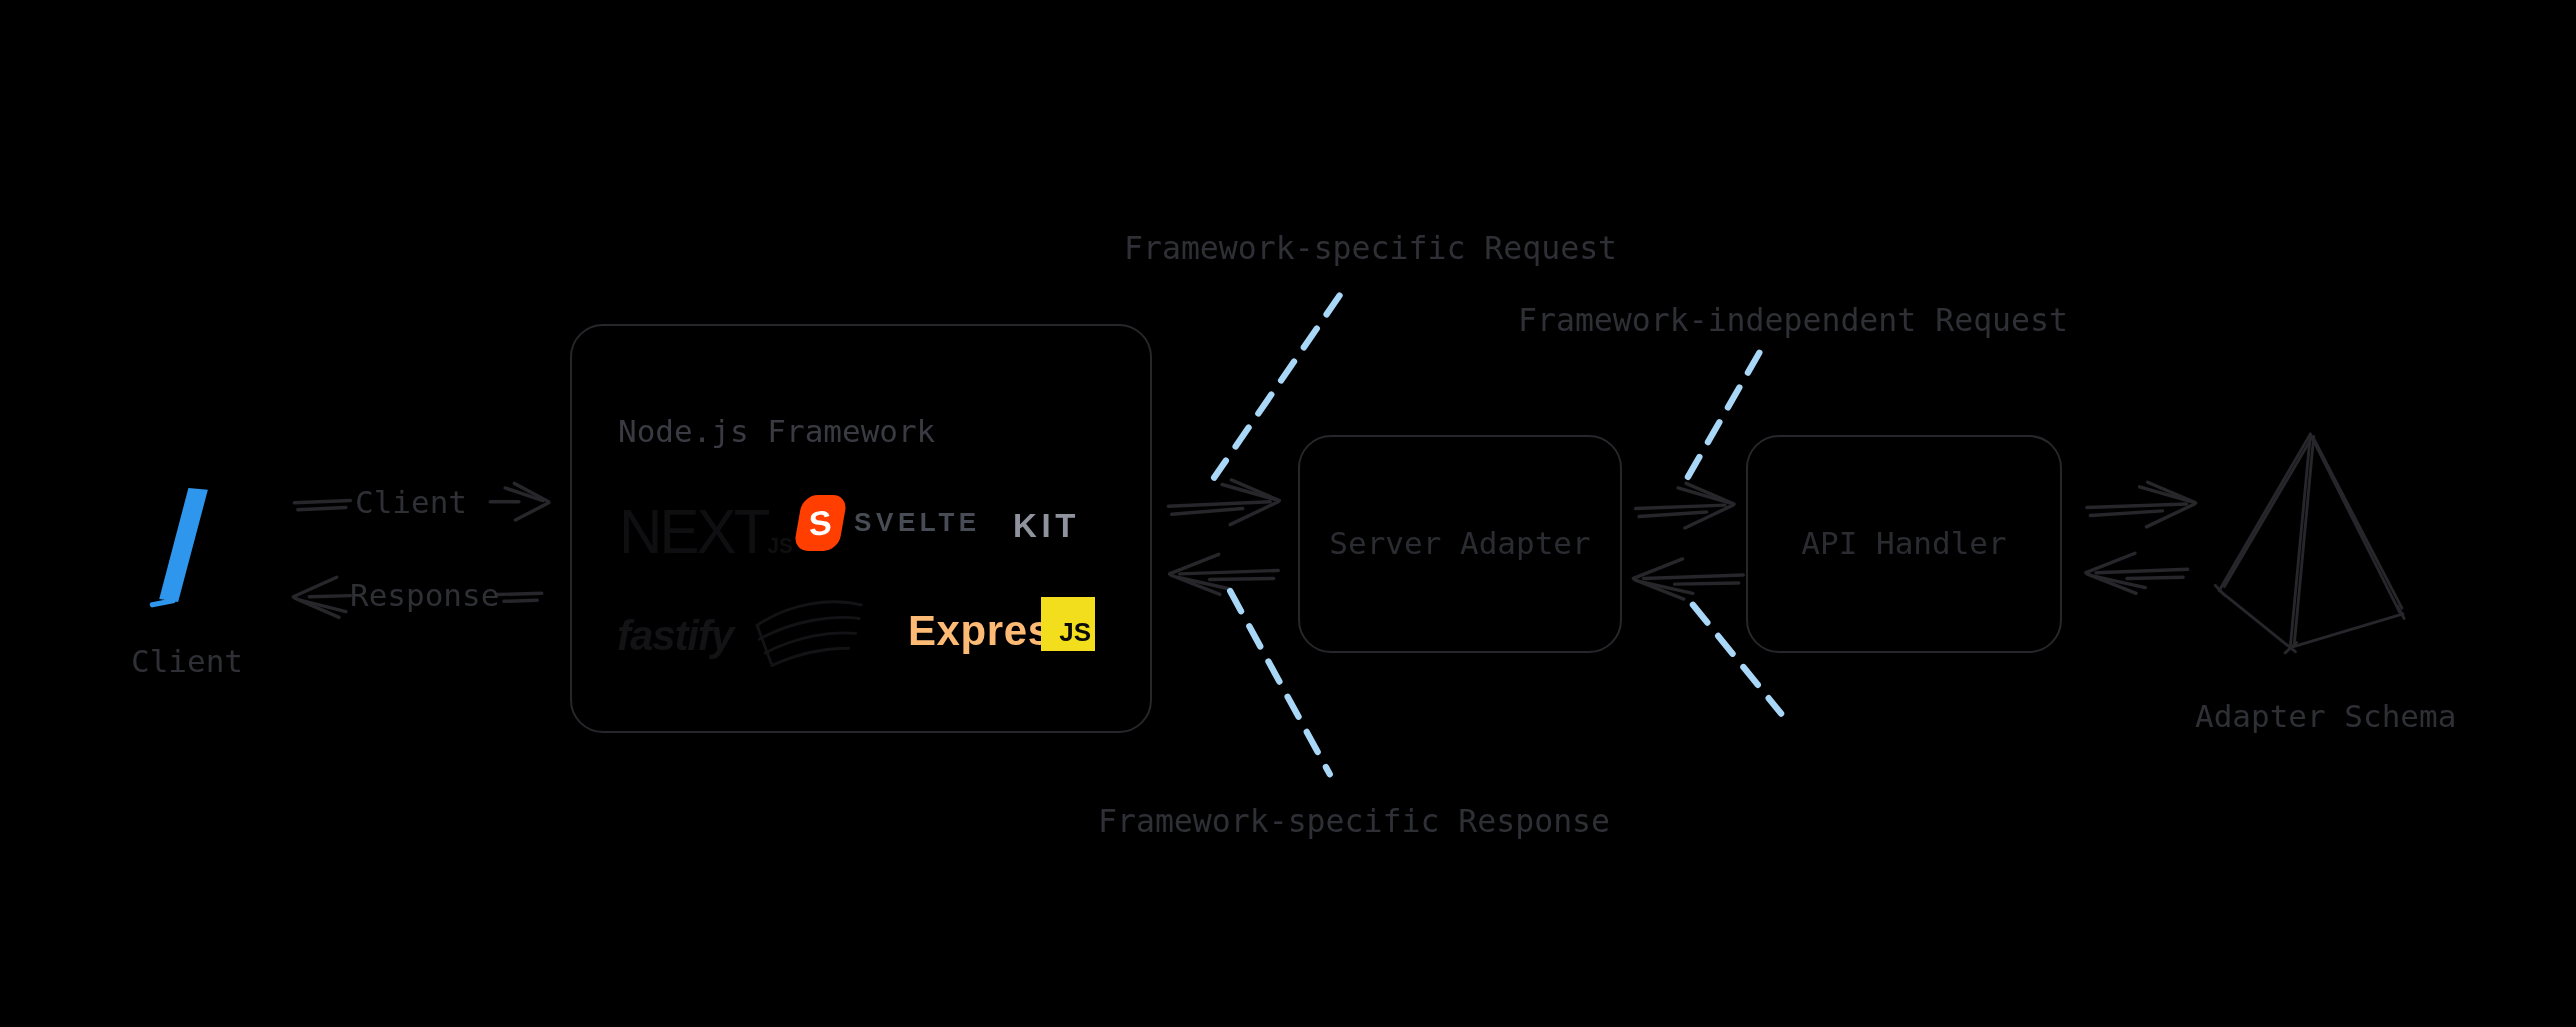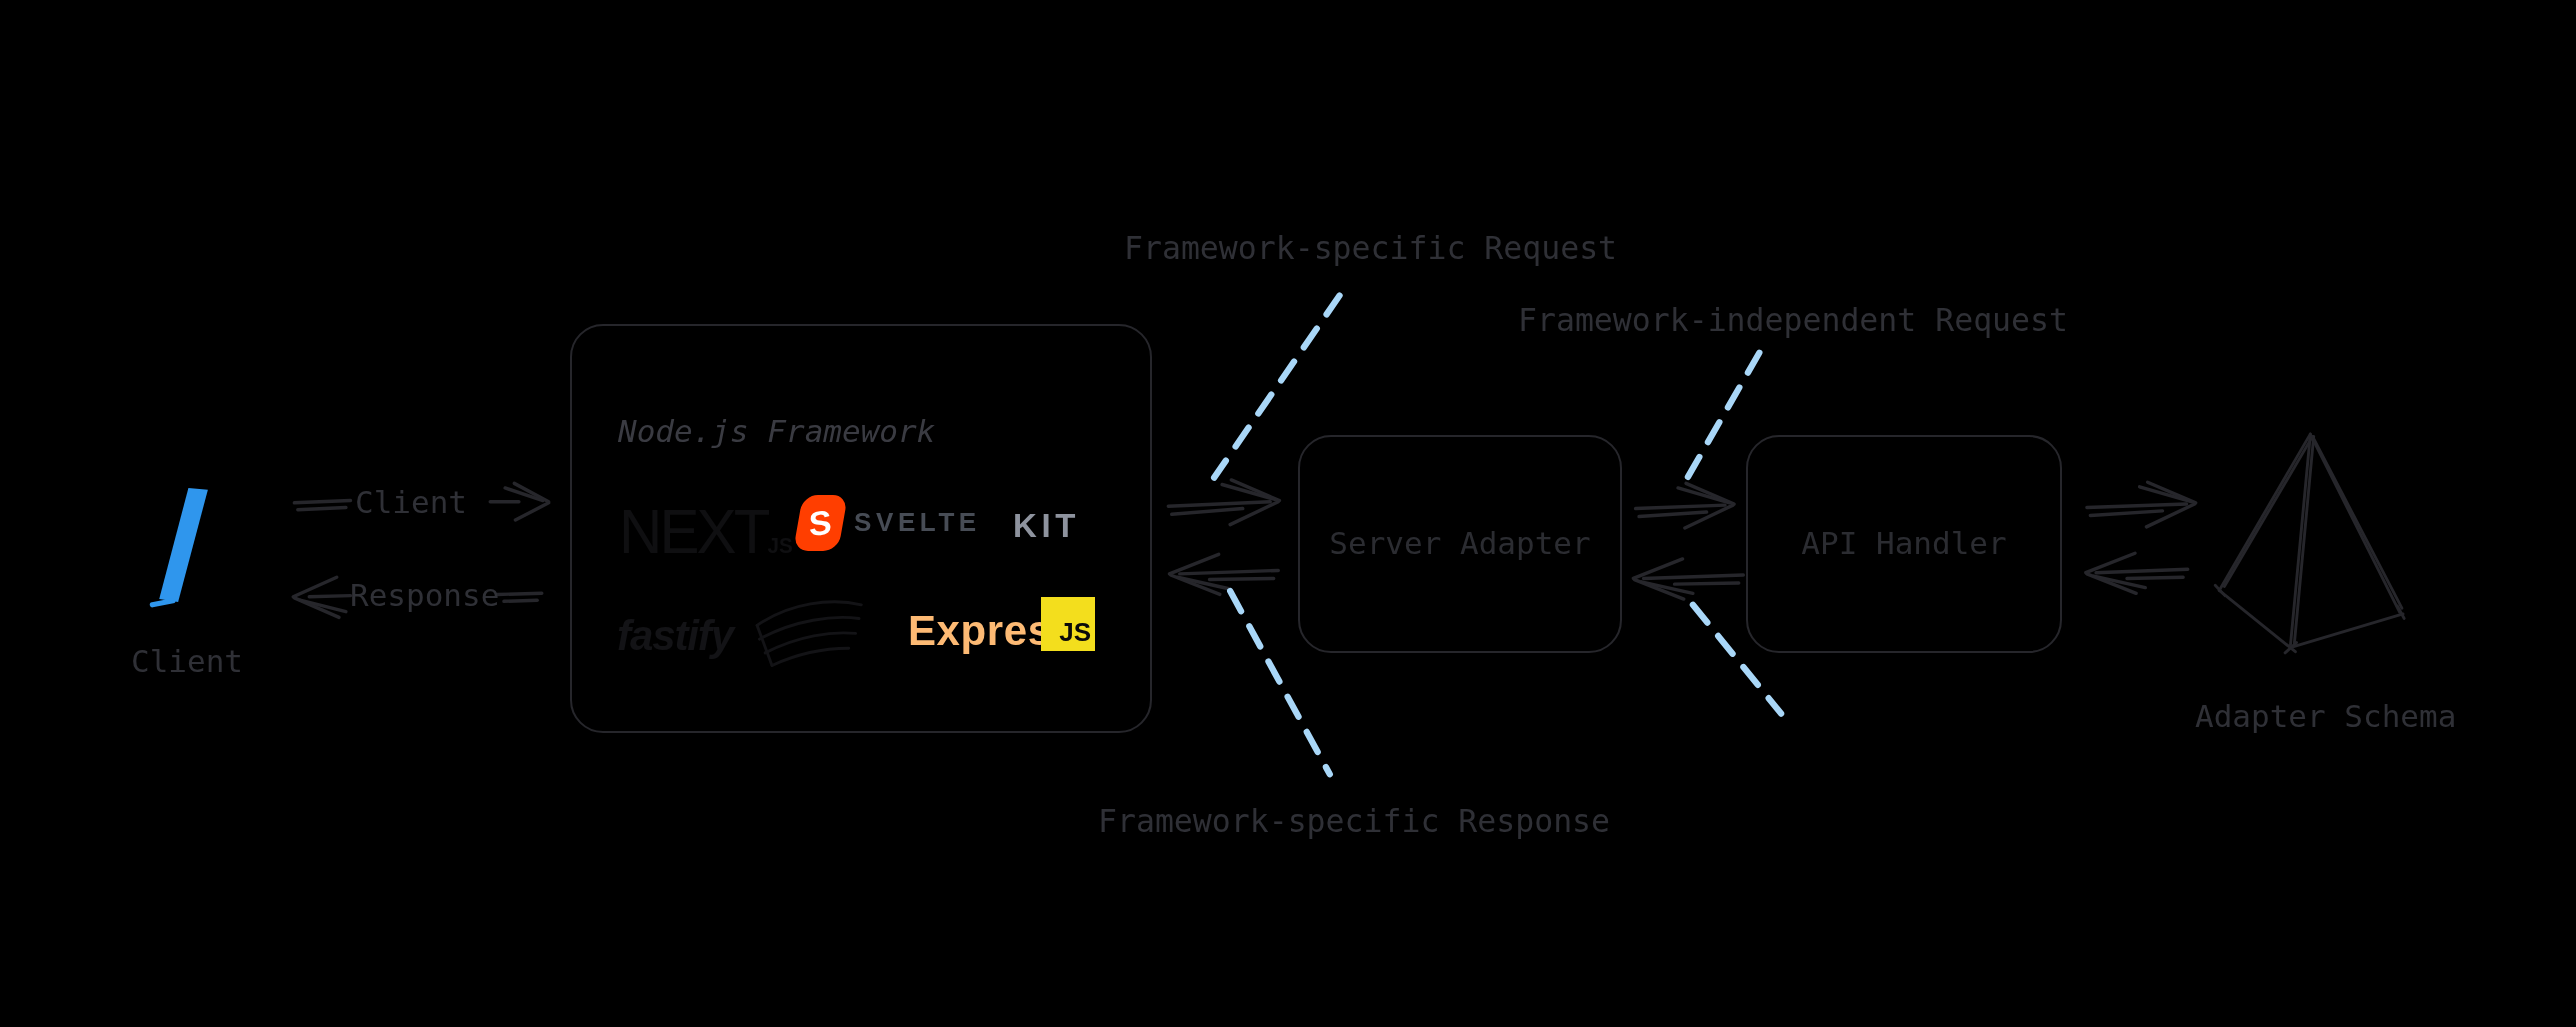--- a/index.html
+++ b/index.html
@@ -153,21 +153,21 @@
       <path d="M 1336,1140 C 1394,1110 1452,1102 1494,1106"></path>
       <path d="M 1348,1162 C 1400,1138 1446,1132 1482,1132"></path>
       <path d="M 1322,1092 L 1348,1162"></path>
     </g>
   </svg>
 
   <div class="mono f54" style="left:131px;top:644px;position:absolute;">Client</div>
   <div class="mono f54" style="left:355px;top:485px;position:absolute;">Client</div>
   <div class="mono f54" style="left:350px;top:578px;position:absolute;">Response</div>
 
-  <div class="box" style="left:570px;top:324px;width:578px;height:405px;font-style:italic;">
+  <div class="box" style="left:570px;top:324px;width:578px;height:405px;">
     <div class="mono f54 title" style="position:absolute;left:46px;top:88px;">Node.js Framework</div>
   </div>
 
   <div class="nextjs sans">
     <span>NEXT</span><span class="sub">JS</span>
   </div>
 
   <div class="sv-icon sans">
     <span>S</span>
   </div>

